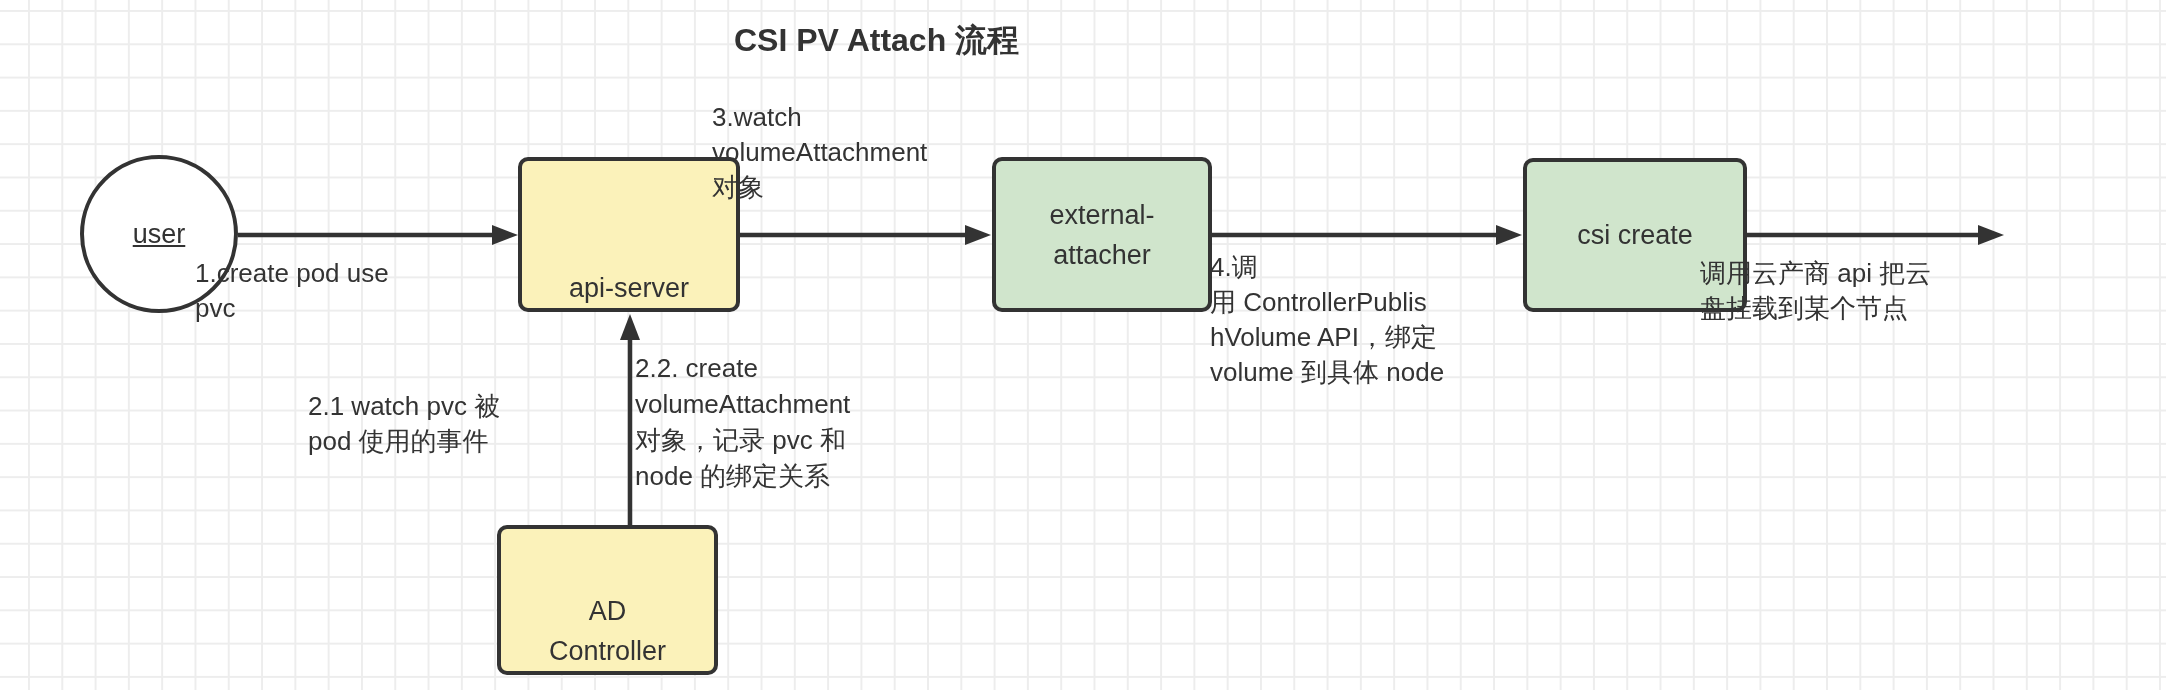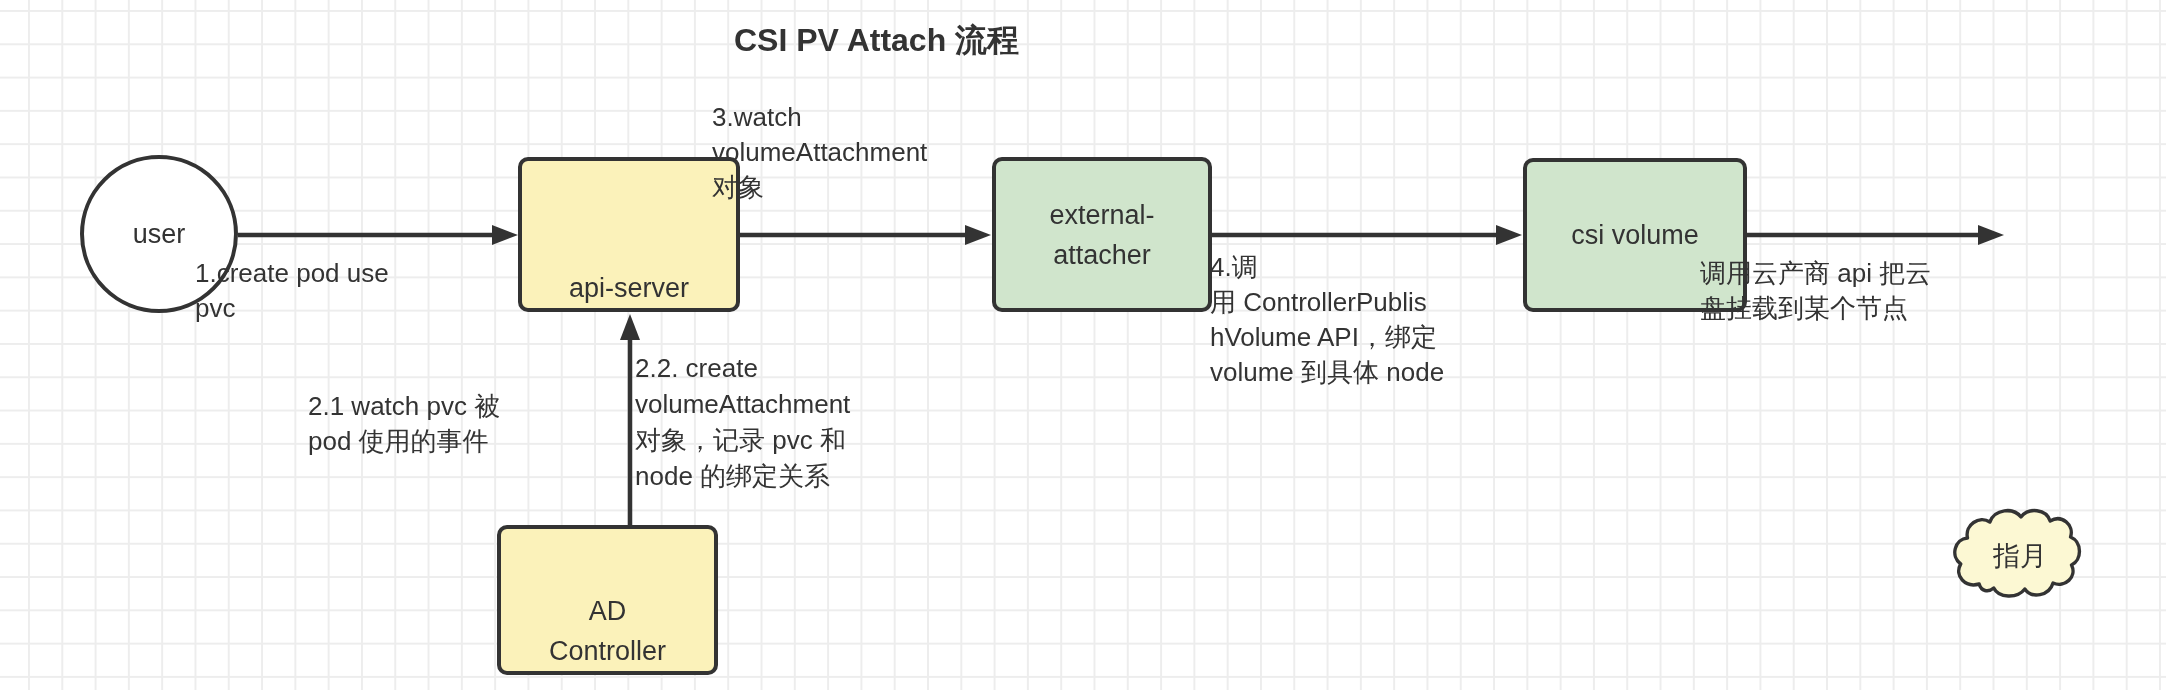--- a/index.html
+++ b/index.html
@@ -20,21 +20,21 @@
     position:absolute;left:734px;top:20px;width:300px;
     font-size:32px;font-weight:bold;line-height:40px;color:#333;
   }
   .node{
     position:absolute;display:flex;align-items:center;justify-content:center;
     border:4px solid #333333;border-radius:10px;
     box-sizing:border-box;text-align:center;
   }
   .node.yellow{background:#FBF2BA;align-items:flex-end;}
   .node.green{background:#D0E5CC;}
-  .node.circle{border-radius:50%;background:#ffffff;}
+  .node.circle{border-radius:50%;background:#ffffff;text-decoration:underline;}
   .nlabel{
     font-size:27px;line-height:40px;color:#333;white-space:pre-line;
   }
   .edge-label{
     position:absolute;font-size:26px;line-height:35px;
     color:#333;white-space:pre-line;
   }
   .cloud-node{position:absolute;}
   .cloud-node svg{position:absolute;left:0;top:0;width:100%;height:100%;overflow:visible;}
   .cloud-node .cloudpath{fill:#FCF8D3;stroke:#333333;stroke-width:3.5px;stroke-linejoin:round;}
@@ -83,46 +83,29 @@
   <div class="node yellow" style="left:518px;top:157px;width:222px;height:155px">
     <span class="nlabel">api-server</span>
   </div>
 
   <div class="node green" style="left:992px;top:157px;width:220px;height:155px">
     <span class="nlabel">external-
 attacher</span>
   </div>
 
   <div class="node green" style="left:1523px;top:158px;width:224px;height:154px">
-    <span class="nlabel">csi volume</span>
+    <span class="nlabel">csi create</span>
   </div>
 
   <div class="node yellow" style="left:497px;top:525px;width:221px;height:150px">
     <span class="nlabel">AD
 Controller</span>
   </div>
 
 
-  <div class="cloud-node" style="left:1950px;top:506px;width:140px;height:100px">
-    <svg viewBox="0 0 144 100" preserveAspectRatio="none">
-      <path class="cloudpath" d="M 30 78
-        C 16 82 4 70 11 58
-        C 0 50 5 33 18 32
-        C 15 19 30 9 41 16
-        C 46 3 65 1 73 11
-        C 81 1 99 3 103 15
-        C 115 8 128 19 124 31
-        C 136 36 136 54 125 59
-        C 131 71 118 82 106 77
-        C 102 90 84 93 77 83
-        C 69 93 50 92 45 82
-        C 39 87 32 85 30 78 Z"></path>
-    </svg>
-    <span class="nlabel">指月</span>
-  </div>
 
   <div class="edge-label" style="left:195px;top:256px;width:340px">1.create pod use
 pvc</div>
 
   <div class="edge-label" style="left:712px;top:100px;width:320px">3.watch
 volumeAttachment
 对象</div>
 
   <div class="edge-label" style="left:1210px;top:250px;width:340px">4.调
 用 ControllerPublis

